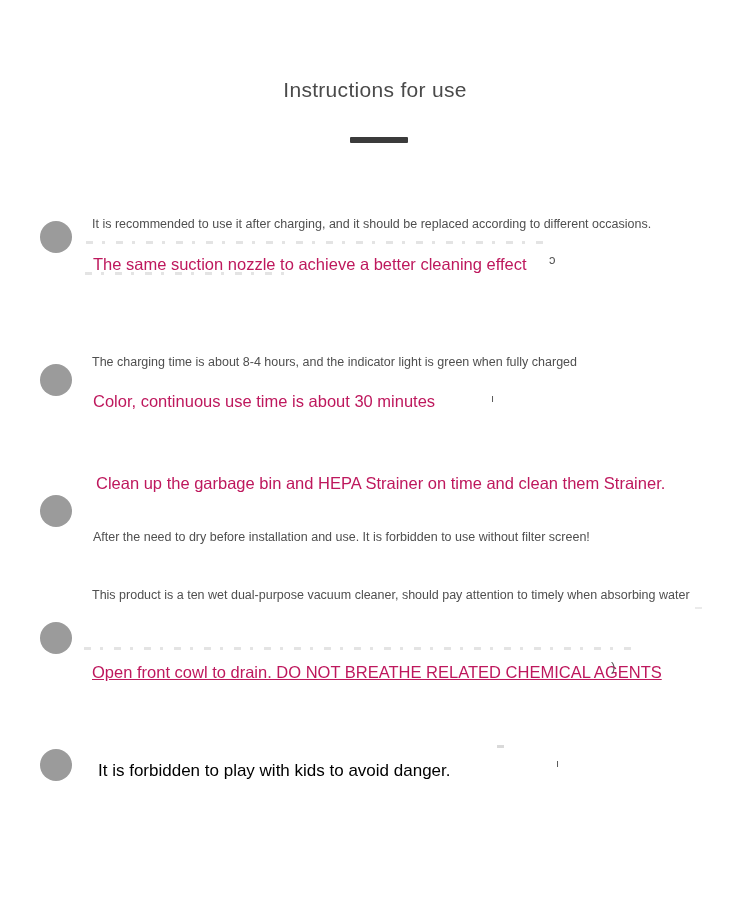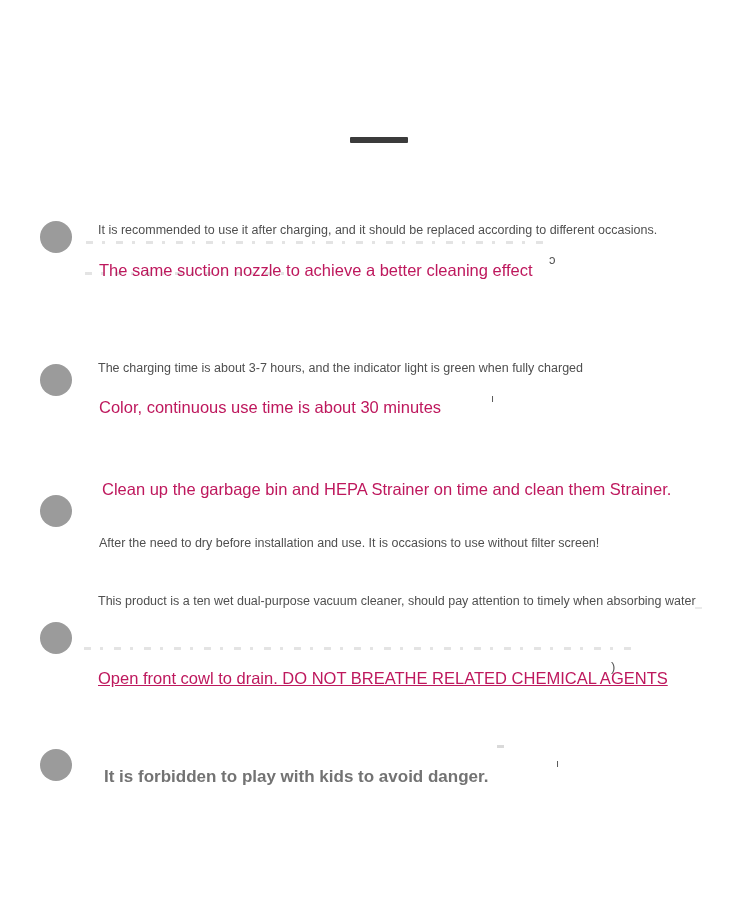--- a/index.html
+++ b/index.html
@@ -13,24 +13,24 @@
     letter-spacing:0.3px;
   }
   .divider {
     position:absolute; top:137px; left:350px; width:58px; height:6px;
     background:#3b3b3b; border-radius:1px;
   }
   .bullet {
     position:absolute; left:40px; width:32px; height:32px;
     border-radius:50%; background:#9b9b9b;
   }
-  .line { position:absolute; margin:14px; white-space:nowrap; }
+  .line { position:absolute; margin:8px; white-space:nowrap; }
   .small { font-size:12.5px; color:#4f4f4f; }
   .large { font-size:16.5px; color:#be185d; }
-  .xlarge { font-size:17px; color:#737373;font-weight:bold; }
+  .xlarge { font-size:17px; color:#000000; }
 
   
   .b1 { top:221px; } .b2 { top:364px; } .b3 { top:495px; }
   .b4 { top:622px; } .b5 { top:749px; }
 
   
   .r1s { top:209px; left:84px; }
   .r1l { top:247px; left:85px; }
   .r2s { top:347px; left:84px; }
   .r2l { top:384px; left:85px; }
@@ -56,42 +56,43 @@
   .m1 { top:252px; left:549px; font-size:13px; }
   .m2 { top:392px; left:491px; font-size:11px; }
   .m3 { top:659px; left:611px; font-size:13px; }
   .m4 { top:757px; left:556px; font-size:11px; }
 </style>
 </head>
 <body>
 
 <div class="canvas">
 
+  <h1 class="title">Instructions for use</h1>
   <div class="divider"></div>
 
   <section>
     <span class="bullet b1"></span>
     <p class="line small r1s">It is recommended to use it after charging, and it should be replaced according to different occasions.</p>
     <div class="ghost g1"></div>
     <p class="line large r1l">The same suction nozzle to achieve a better cleaning effect</p>
     <div class="ghost g2"></div>
     <p class="stray m1">ɔ</p>
   </section>
 
   <section>
     <span class="bullet b2"></span>
-    <p class="line small r2s">The charging time is about 3-7 hours, and the indicator light is green when fully charged</p>
+    <p class="line small r2s">The charging time is about 8-4 hours, and the indicator light is green when fully charged</p>
     <p class="line large r2l">Color, continuous use time is about 30 minutes</p>
     <p class="stray m2">ı</p>
   </section>
 
   <section>
     <span class="bullet b3"></span>
     <p class="line large r3l">Clean up the garbage bin and HEPA Strainer on time and clean them Strainer.</p>
-    <p class="line small r3s">After the need to dry before installation and use. It is occasions to use without filter screen!</p>
+    <p class="line small r3s">After the need to dry before installation and use. It is forbidden to use without filter screen!</p>
   </section>
 
   <section>
     <span class="bullet b4"></span>
     <p class="line small r4s">This product is a ten wet dual-purpose vacuum cleaner, should pay attention to timely when absorbing water</p>
     <div class="ghost g3"></div>
     <div class="ghost g5"></div>
     <p class="line large r4l">Open front cowl to drain. DO NOT BREATHE RELATED CHEMICAL AGENTS</p>
     <p class="stray m3">)</p>
   </section>

